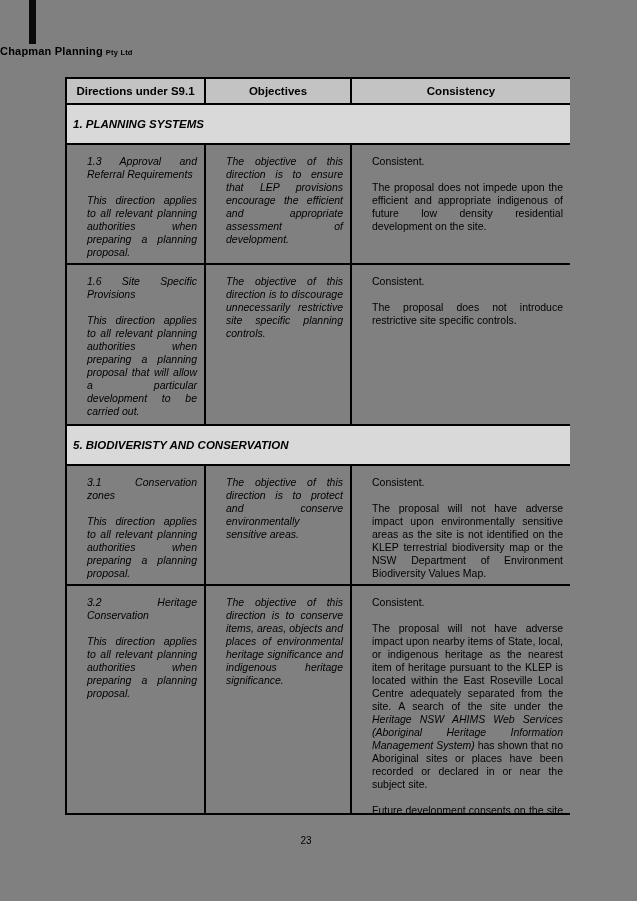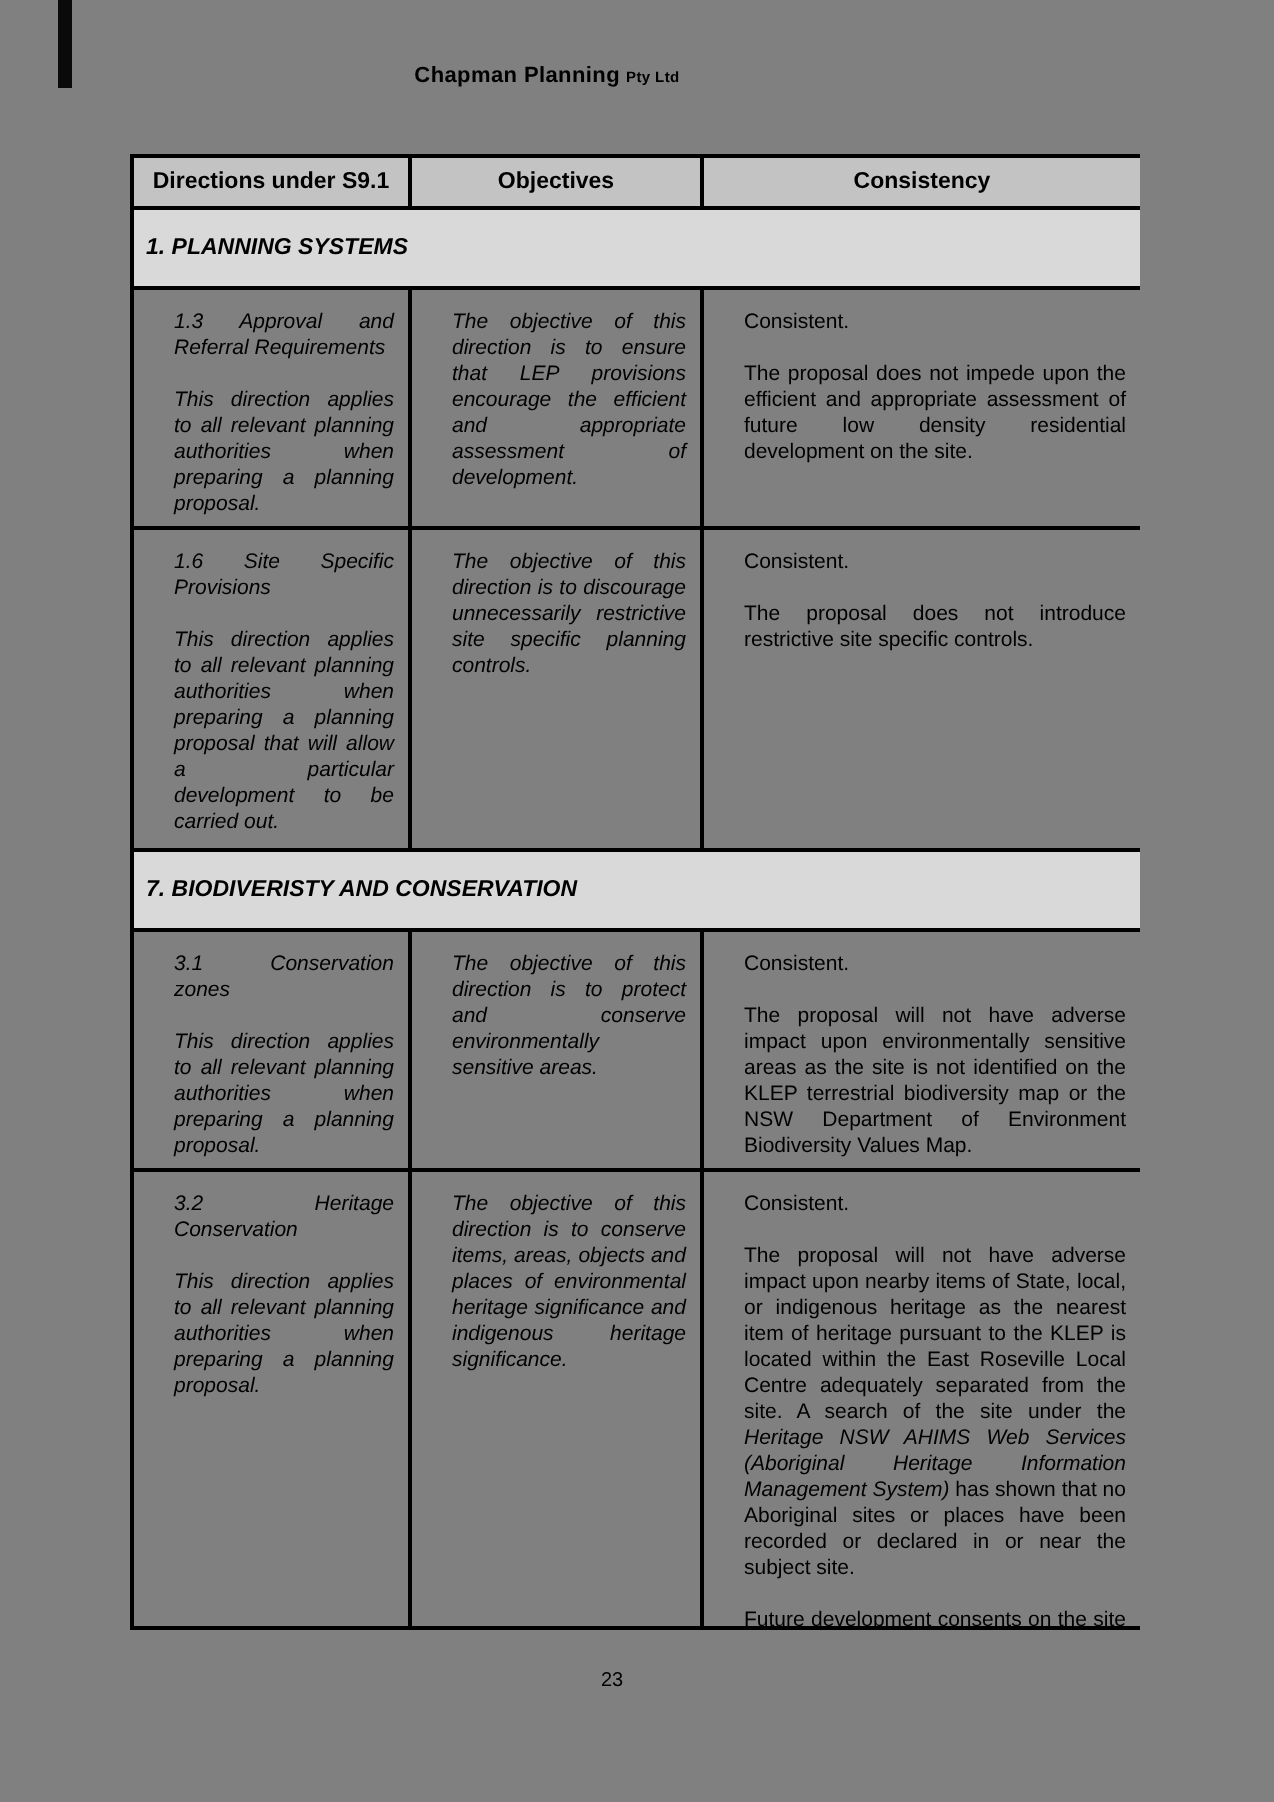--- a/index.html
+++ b/index.html
@@ -17,22 +17,22 @@
     color:#000;
     position:relative;
     overflow:hidden;
   }
   .sheet{position:absolute;inset:0;}
   .scan-bar{
     position:absolute;left:29px;top:0;width:7px;height:44px;
     background:#0a0a0a;
   }
   .doc-header{
-    position:absolute;top:32px;left:0;width:547px;
-    text-align:center;
+    position:absolute;top:45px;left:0;width:547px;
+    text-align:left;
     font-weight:bold;font-size:11px;letter-spacing:.2px;
   }
   .doc-header .suffix{font-size:7.5px;margin-left:3px;}
   .table-wrap{
     position:absolute;left:65px;top:77px;width:505px;height:738px;
     overflow:hidden;
     border-bottom:2px solid var(--border-color);
   }
   table{
     width:505px;
@@ -105,38 +105,38 @@
           <tr class="data-row">
             <td class="italic">
               <p>1.3 Approval and Referral Requirements</p>
               <p>This direction applies to all relevant planning authorities when preparing a planning proposal.</p>
             </td>
             <td class="italic">
               <p>The objective of this direction is to ensure that LEP provisions encourage the efficient and appropriate assessment of development.</p>
             </td>
             <td>
               <p>Consistent.</p>
-              <p>The proposal does not impede upon the efficient and appropriate assessment of future low density residential development on the site.</p>
+              <p>The proposal does not impede upon the efficient and appropriate indigenous of future low density residential development on the site.</p>
             </td>
           </tr>
           <tr class="data-row">
             <td class="italic">
               <p>1.6 Site Specific Provisions</p>
               <p>This direction applies to all relevant planning authorities when preparing a planning proposal that will allow a particular development to be carried out.</p>
             </td>
             <td class="italic">
               <p>The objective of this direction is to discourage unnecessarily restrictive site specific planning controls.</p>
             </td>
             <td>
               <p>Consistent.</p>
               <p>The proposal does not introduce restrictive site specific controls.</p>
             </td>
           </tr>
           <tr class="section-row">
-            <td colspan="3">7. BIODIVERISTY AND CONSERVATION</td>
+            <td colspan="3">5. BIODIVERISTY AND CONSERVATION</td>
           </tr>
           <tr class="data-row">
             <td class="italic">
               <p>3.1 Conservation zones</p>
               <p>This direction applies to all relevant planning authorities when preparing a planning proposal.</p>
             </td>
             <td class="italic">
               <p>The objective of this direction is to protect and conserve environmentally sensitive areas.</p>
             </td>
             <td>

